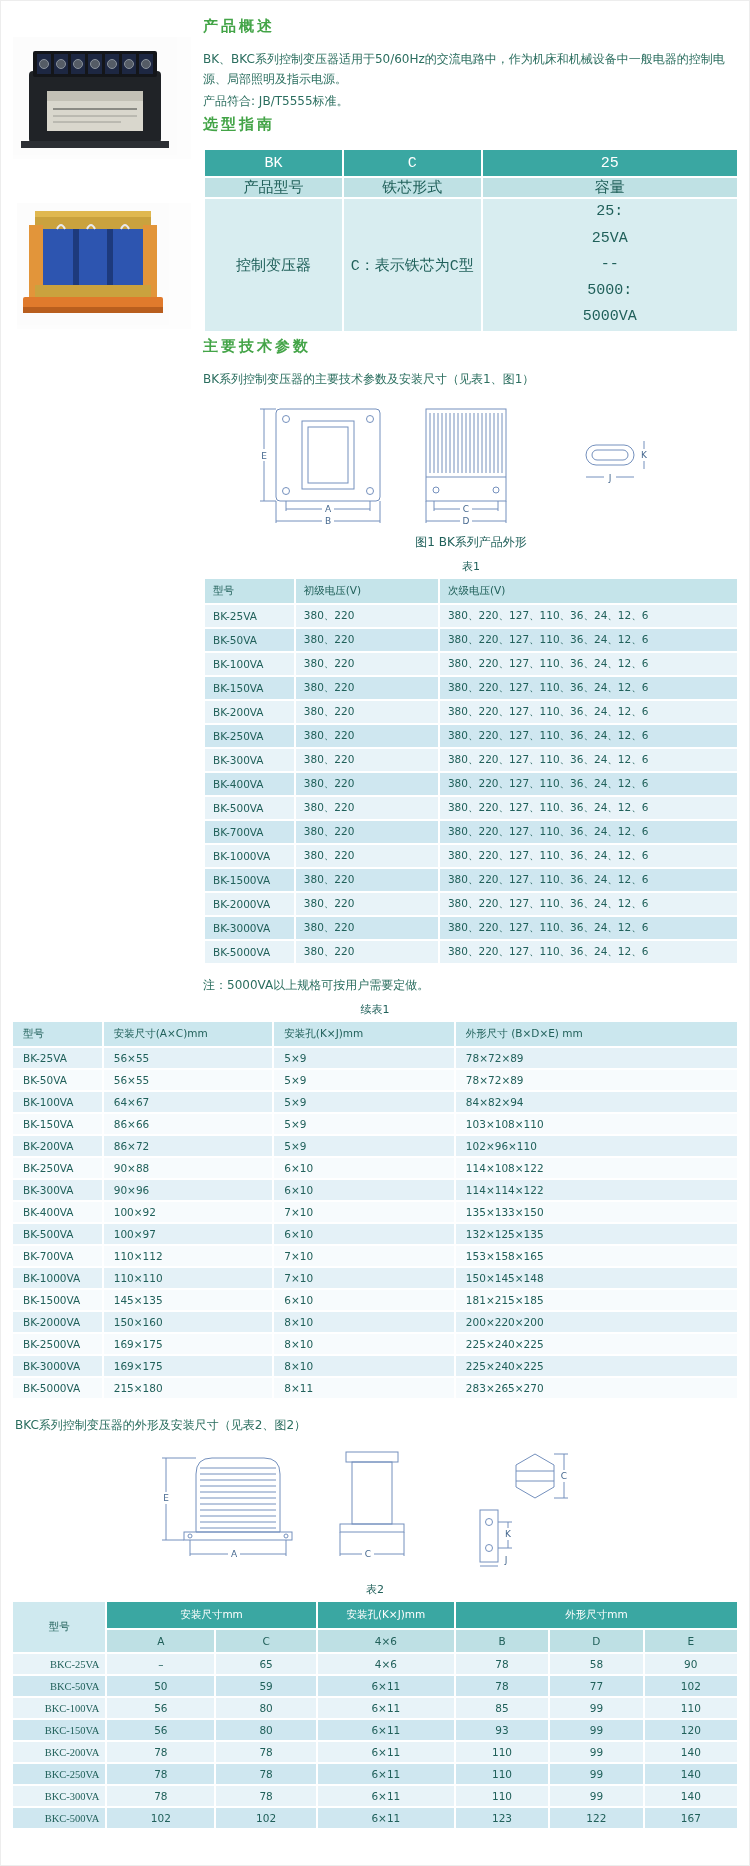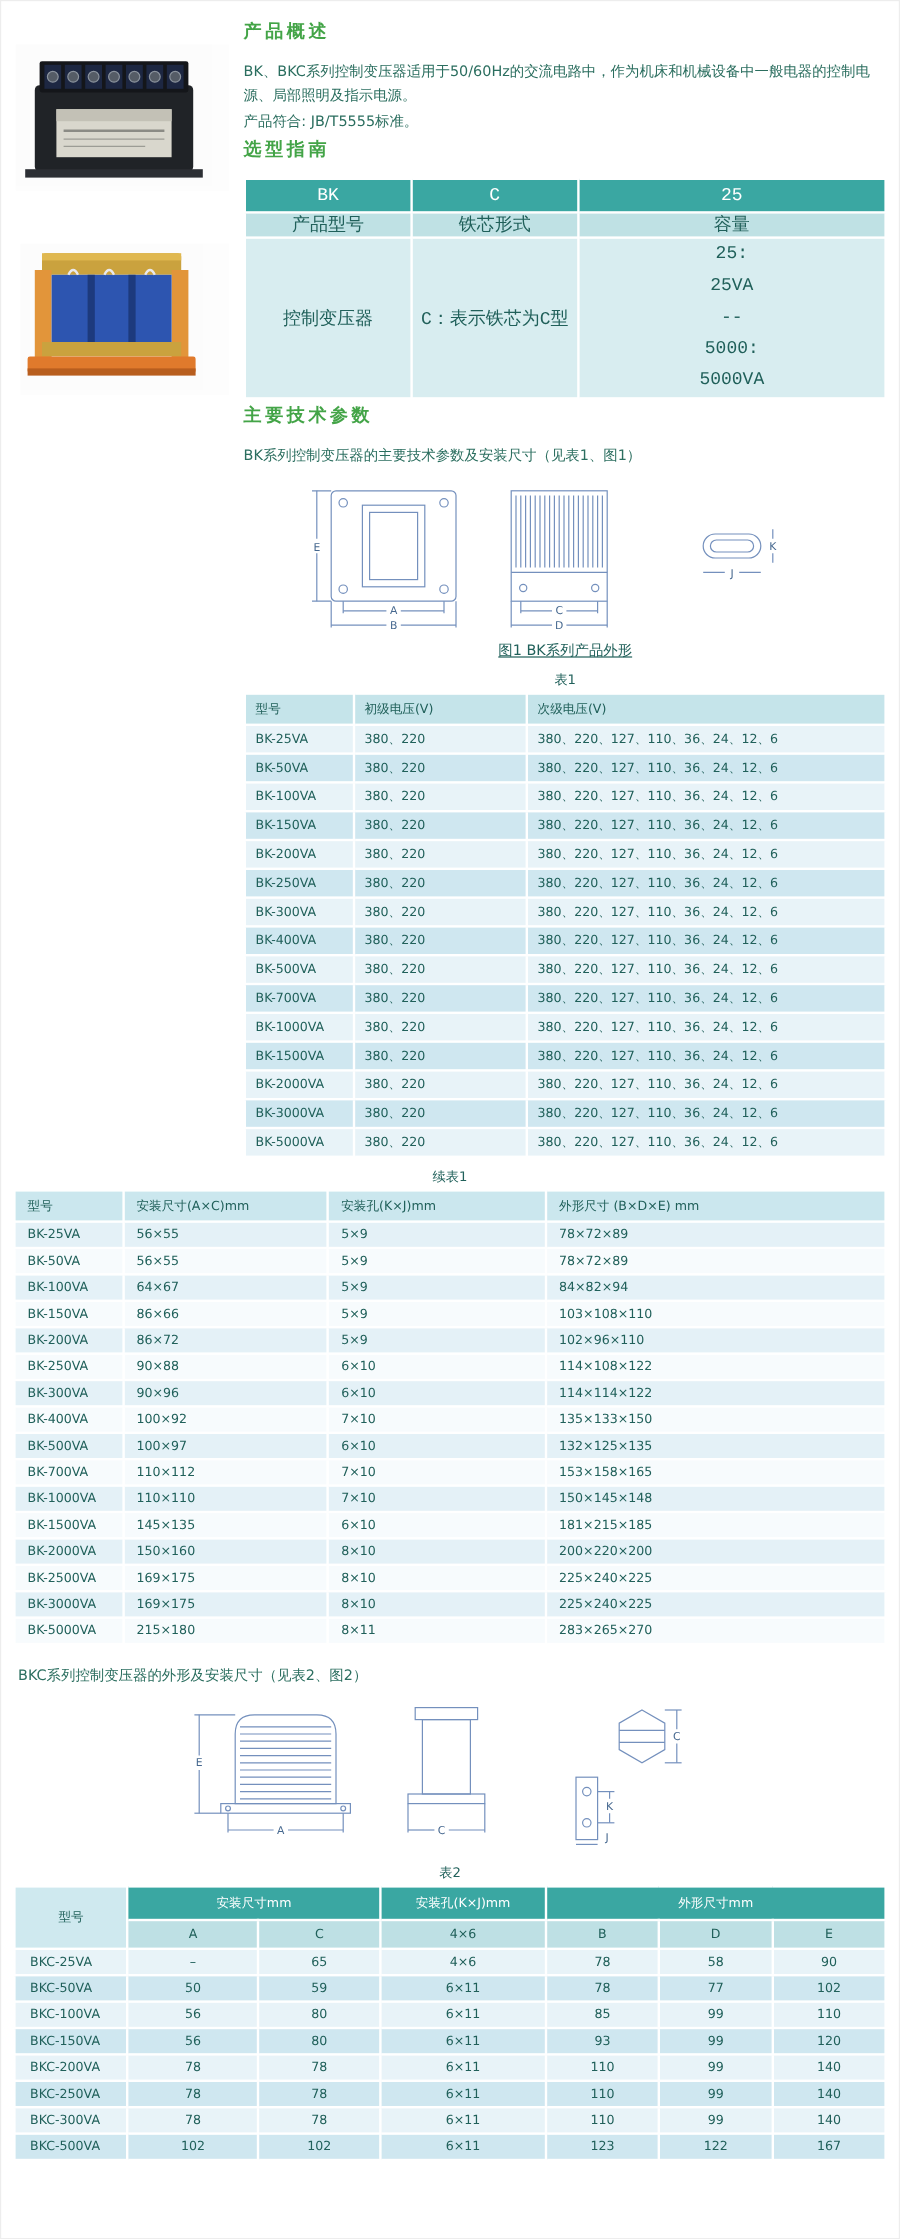--- a/index.html
+++ b/index.html
@@ -49,25 +49,25 @@
 
   .bkc-intro { margin:16px 0 8px 4px; }
 
   
   .t2 th,.t2 td { font-size:10.5px; padding:4px 6px; text-align:center; color:#20605a; }
   .t2 .top-h th { background:#3aa7a2; color:#ffffff; padding:6px 22px; }
   .t2 .top-h th.model-h { background:#cfe9ef; color:#20605a; }
   .t2 .sub-h th { background:#bee0e4; padding:5px 6px; }
   .t2 tbody tr:nth-child(odd) td  { background:#e8f3f8; }
   .t2 tbody tr:nth-child(even) td { background:#cfe7f0; }
-  .t2 td:first-child { text-align:left; padding-left:12px; }
+  .t2 td:first-child { text-align:right; padding-left:12px;font-family:Liberation Serif, serif; }
 
   .fig { margin:8px 0 0; text-align:center; }
   .fig svg { display:block; margin:0 auto; }
-  figcaption { font-size:12px; color:#20605a; margin-top:3px;text-decoration:underline; }
+  figcaption { font-size:12px; color:#20605a; margin-top:3px; }
   .dim-text { fill:#46688f; font-size:9px; }
 </style>
 </head>
 <body>
 
 <div class="page">
 
   <div class="top">
 
     <div class="left-col">
@@ -295,20 +295,21 @@
             <td>380、220</td>
             <td>380、220、127、110、36、24、12、6</td>
           </tr>
             <tr>
             <td>BK-5000VA</td>
             <td>380、220</td>
             <td>380、220、127、110、36、24、12、6</td>
           </tr>
           </tbody>
       </table>
+      <p class="note">注：5000VA以上规格可按用户需要定做。</p>
     </div>
   </div>
 
   <div class="full">
     <div class="tbl-label">续表1</div>
     <table class="t1b">
       <colgroup>
           <col style="width:12.5%">
           <col style="width:23.5%">
           <col style="width:25%">

